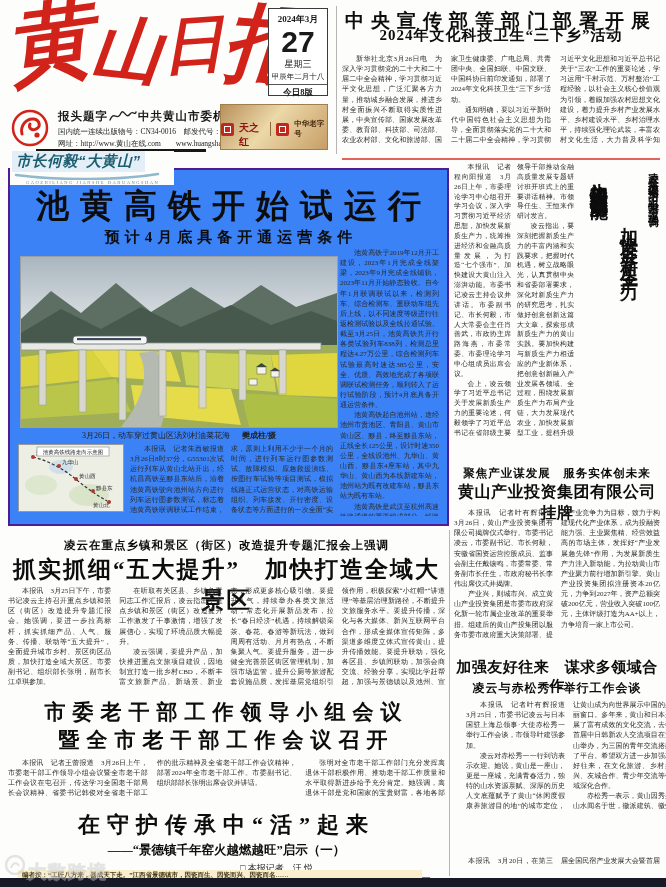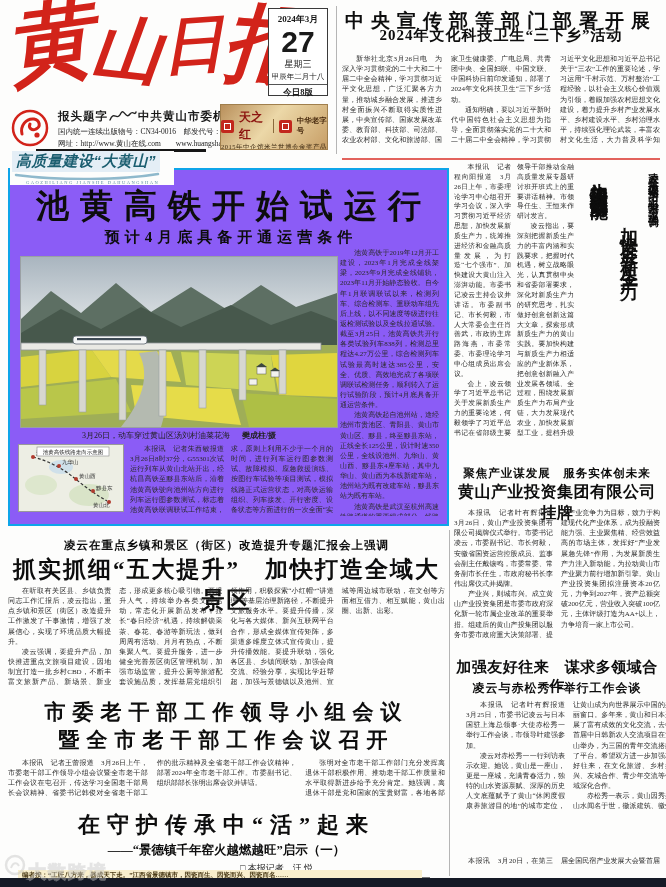--- a/index.html
+++ b/index.html
@@ -24,36 +24,36 @@
   .db-ym{font-size:9px;margin-top:4px;font-weight:bold;}
   .db-day{font-size:30px;font-weight:bold;line-height:1.05;font-family:"Liberation Sans",sans-serif;}
   .db-wd{font-size:9px;font-weight:normal;}
   .db-lunar{font-size:7.5px;margin-top:1px;}
   .db-pages{font-size:8.5px;margin-top:2px;border-top:1px solid #555;width:100%;padding-top:2px;font-weight:bold;}
   .adbox{left:220px;top:104px;width:106px;height:44px;background:linear-gradient(130deg,#b9905c,#ecd8a8 45%,#c79e66);
       border:1px solid #a07f4d;display:flex;flex-direction:column;justify-content:space-between;overflow:hidden;}
   .ad-row{display:flex;align-items:center;justify-content:center;gap:5px;margin-top:4px;}
   .seal{width:13px;height:13px;background:#c2271d;border-radius:2px;position:relative;flex:none;}
   .seal::after{content:"";position:absolute;inset:3px;border:1px solid #fff;}
-  .ad-brand-left{font-size:12px;color:#8c1410;font-weight:bold;}
+  .ad-brand-left{font-size:10px;color:#8c1410;font-weight:bold;margin-top:12px;}
   .ad-sep{width:1px;height:14px;background:#8a6a3c;}
   .ad-brand-right{font-size:7.5px;color:#4a2c10;font-weight:bold;}
   .ad-award{font-size:6.5px;color:#3d2a12;text-align:center;letter-spacing:.5px;margin-bottom:3px;}
   .mh-divider{left:336px;top:6px;width:1px;height:148px;background:#b5b5b5;}
   
   .art-body{text-align:justify;font-size:7px;line-height:1.45;color:#2a2a2a;overflow:hidden;column-fill:auto;}
   .art-body p{margin:0;text-indent:2em;}
   .hl-serif{font-weight:bold;text-align:center;color:#0d0d0d;}
   .hl-sans{font-family:"Liberation Sans","DejaVu Sans",sans-serif;font-weight:900;text-align:center;color:#0d0d0d;}
   .top-h1{left:342px;top:8px;width:318px;font-size:19px;letter-spacing:7px;}
   .top-h2{left:342px;top:26px;width:318px;font-size:15px;letter-spacing:1px;}
   .top-body{left:342px;top:54px;width:318px;height:92px;columns:3;column-gap:9px;}
   .top-redline{left:342px;top:158px;width:318px;height:2px;background:#e2625c;}
   
-  .feature{left:8px;top:168px;width:437px;height:354px;border:2px solid #0ea5e9;background:#8b5cf6;}
+  .feature{left:8px;top:168px;width:437px;height:354px;border:2px solid #4c1d95;background:#3b82f6;}
   .banner{left:10px;top:151px;width:162px;height:34px;z-index:5;background:#fdfdfc;padding-left:2px;}
   .banner-text{font-size:15px;font-weight:900;font-style:italic;color:#1b5e70;letter-spacing:.5px;
       background:#e4eef6;padding:1px 4px;display:inline-block;font-family:"Liberation Sans",sans-serif;}
   .banner-sub{font-size:4.5px;color:#5c8ea0;letter-spacing:1.5px;margin-left:14px;}
   .feat-headline{left:0;top:14px;width:437px;font-size:33px;letter-spacing:11px;text-indent:11px;}
   .feat-subhead{left:0;top:58px;width:437px;font-size:15px;letter-spacing:5px;text-indent:5px;}
   .feat-photo{left:10px;top:86px;width:318px;height:172px;border:1px solid #9aa0a4;box-sizing:border-box;}
   .feat-caption{left:10px;top:260px;width:318px;font-size:8px;text-align:center;color:#222;}
   .feat-caption b{font-weight:bold;margin-left:10px;}
   .feat-map{left:8px;top:274px;width:106px;height:68px;border:1px solid #999;box-sizing:border-box;background:#edeee4;}
@@ -158,21 +158,21 @@
   <div class="abs top-h1 hl-serif">中央宣传部等部门部署开展</div>
   <div class="abs top-h2 hl-serif">2024年文化科技卫生“三下乡”活动</div>
   <div class="abs top-body art-body">
     <p>新华社北京3月26日电　为深入学习贯彻党的二十大和二十届二中全会精神，学习贯彻习近平文化思想，广泛汇聚各方力量，推动城乡融合发展，推进乡村全面振兴不断取得实质性进展，中央宣传部、国家发展改革委、教育部、科技部、司法部、农业农村部、文化和旅游部、国家卫生健康委、广电总局、共青团中央、全国妇联、中国文联、中国科协日前印发通知，部署了2024年文化科技卫生“三下乡”活动。</p>
     <p>通知明确，要以习近平新时代中国特色社会主义思想为指导，全面贯彻落实党的二十大和二十届二中全会精神，学习贯彻习近平文化思想和习近平总书记关于“三农”工作的重要论述，学习运用“千村示范、万村整治”工程经验，以社会主义核心价值观为引领，着眼加强农村思想文化建设，着力提升乡村产业发展水平、乡村建设水平、乡村治理水平，持续强化理论武装，丰富农村文化生活，大力普及科学知识，培育绿色健康生活方式，为有力有效推进乡村全面振兴，加快建设农业强国提供坚强思想保障。</p>
 
   </div>
   <div class="abs top-redline"></div>
 
   <div class="abs banner">
-    <div class="banner-text">高质量建设“大黄山”</div>
+    <div class="banner-text">市长何毅“大黄山”</div>
     <svg width="150" height="8" viewBox="0 0 150 8">
       <path d="M4,3 C50,9 110,8 146,2" fill="none" stroke="#8fb9cc" stroke-width="2.5" stroke-linecap="round"></path>
     </svg>
     <div class="banner-sub">GAOZHILIANG JIANSHE DAHUANGSHAN</div>
   </div>
 
   <div class="abs feature">
     <div class="abs feat-headline hl-serif">池黄高铁开始试运行</div>
     <div class="abs feat-subhead hl-serif">预计4月底具备开通运营条件</div>
 
@@ -282,20 +282,21 @@
   <div class="abs industry-h hl-sans">黄山产业投资集团有限公司挂牌</div>
   <div class="abs industry-body art-body">
     <p>本报讯　记者叶有辉报道　3月26日，黄山产业投资集团有限公司揭牌仪式举行。市委书记凌云，市委副书记、市长何毅，安徽省国资运营控股成员、监事会副主任戴镶鸣，市委常委、常务副市长任生，市政府秘书长李伟出席仪式并揭牌。</p>
     <p>产业兴，则城市兴。成立黄山产业投资集团是市委市政府深化新一轮市属企业改革的重要举措。组建后的黄山产投集团以服务市委市政府重大决策部署、提升产业竞争力为目标，致力于构建现代化产业体系，成为投融资能力强、主业聚焦精、经营效益高的市场主体，发挥好“产业发展急先锋”作用，为发展新质生产力注入新动能，为拉动黄山市产业聚力前行增加新引擎。黄山产业投资集团拟注册资本20亿元，力争到2027年，资产总额突破200亿元，营业收入突破100亿元，主体评级打造为AA+以上，力争培育一家上市公司。</p>
 
   </div>
 
   <div class="abs five-kicker hl-serif">凌云在重点乡镇和景区（街区）改造提升专题汇报会上强调</div>
   <div class="abs five-h hl-serif">抓实抓细“五大提升”　加快打造全域大景区</div>
   <div class="abs five-body art-body">
+    <p>本报讯　3月25日下午，市委书记凌云主持召开重点乡镇和景区（街区）改造提升专题汇报会。她强调，要进一步拉高标杆，抓实抓细产品、人气、服务、传播、联动等“五大提升”，全面提升城市乡村、景区街区品质，加快打造全域大景区。市委副书记、组织部长张明，副市长江卓琪参加。</p>
     <p>在听取有关区县、乡镇负责同志工作汇报后，凌云指出，重点乡镇和景区（街区）改造提升工作激发了干事激情，增强了发展信心，实现了环境品质大幅提升。</p>
     <p>凌云强调，要提升产品，加快推进重点文旅项目建设，因地制宜打造一批乡村CBD，不断丰富文旅新产品、新场景、新业态，形成更多核心吸引物。要提升人气，持续举办各类文旅活动，常态化开展新品发布，拉长“春日经济”机遇，持续解锁采茶、春花、春游等新玩法，做到周周有活动、月月有热点，不断集聚人气。要提升服务，进一步健全完善景区街区管理机制，加强市场监管，提升公厕等旅游配套设施品质，发挥基层党组织引领作用，积极探索“小红帽”“讲道理”等基层治理新路径，不断提升文旅服务水平。要提升传播，深化与各大媒体、新兴互联网平台合作，形成全媒体宣传矩阵，多渠道多维度立体式宣传黄山，提升传播效能。要提升联动，强化各区县、乡镇间联动，加强会商交流、经验分享，实现比学赶帮超，加强与景德镇以及池州、宣城等周边城市联动，在文创等方面相互借力、相互赋能，黄山出圈、出新、出彩。</p>
 
   </div>
 
   <div class="abs cadre-h1 hl-sans">市委老干部工作领导小组会议</div>
   <div class="abs cadre-h2 hl-sans">暨全市老干部工作会议召开</div>
   <div class="abs cadre-body art-body">
     <p>本报讯　记者王蕾报道　3月26日上午，市委老干部工作领导小组会议暨全市老干部工作会议在屯召开，传达学习全国老干部局长会议精神、省委书记韩俊对全省老干部工作的批示精神及全省老干部工作会议精神，部署2024年全市老干部工作。市委副书记、组织部部长张明出席会议并讲话。</p>
     <p>张明对全市老干部工作部门充分发挥离退休干部积极作用、推动老干部工作质量和水平取得新进步给予充分肯定。她强调，离退休干部是党和国家的宝贵财富，各地各部门要加强老干部工作统筹谋划，各级组织要千方百计做好服务保障。</p>

